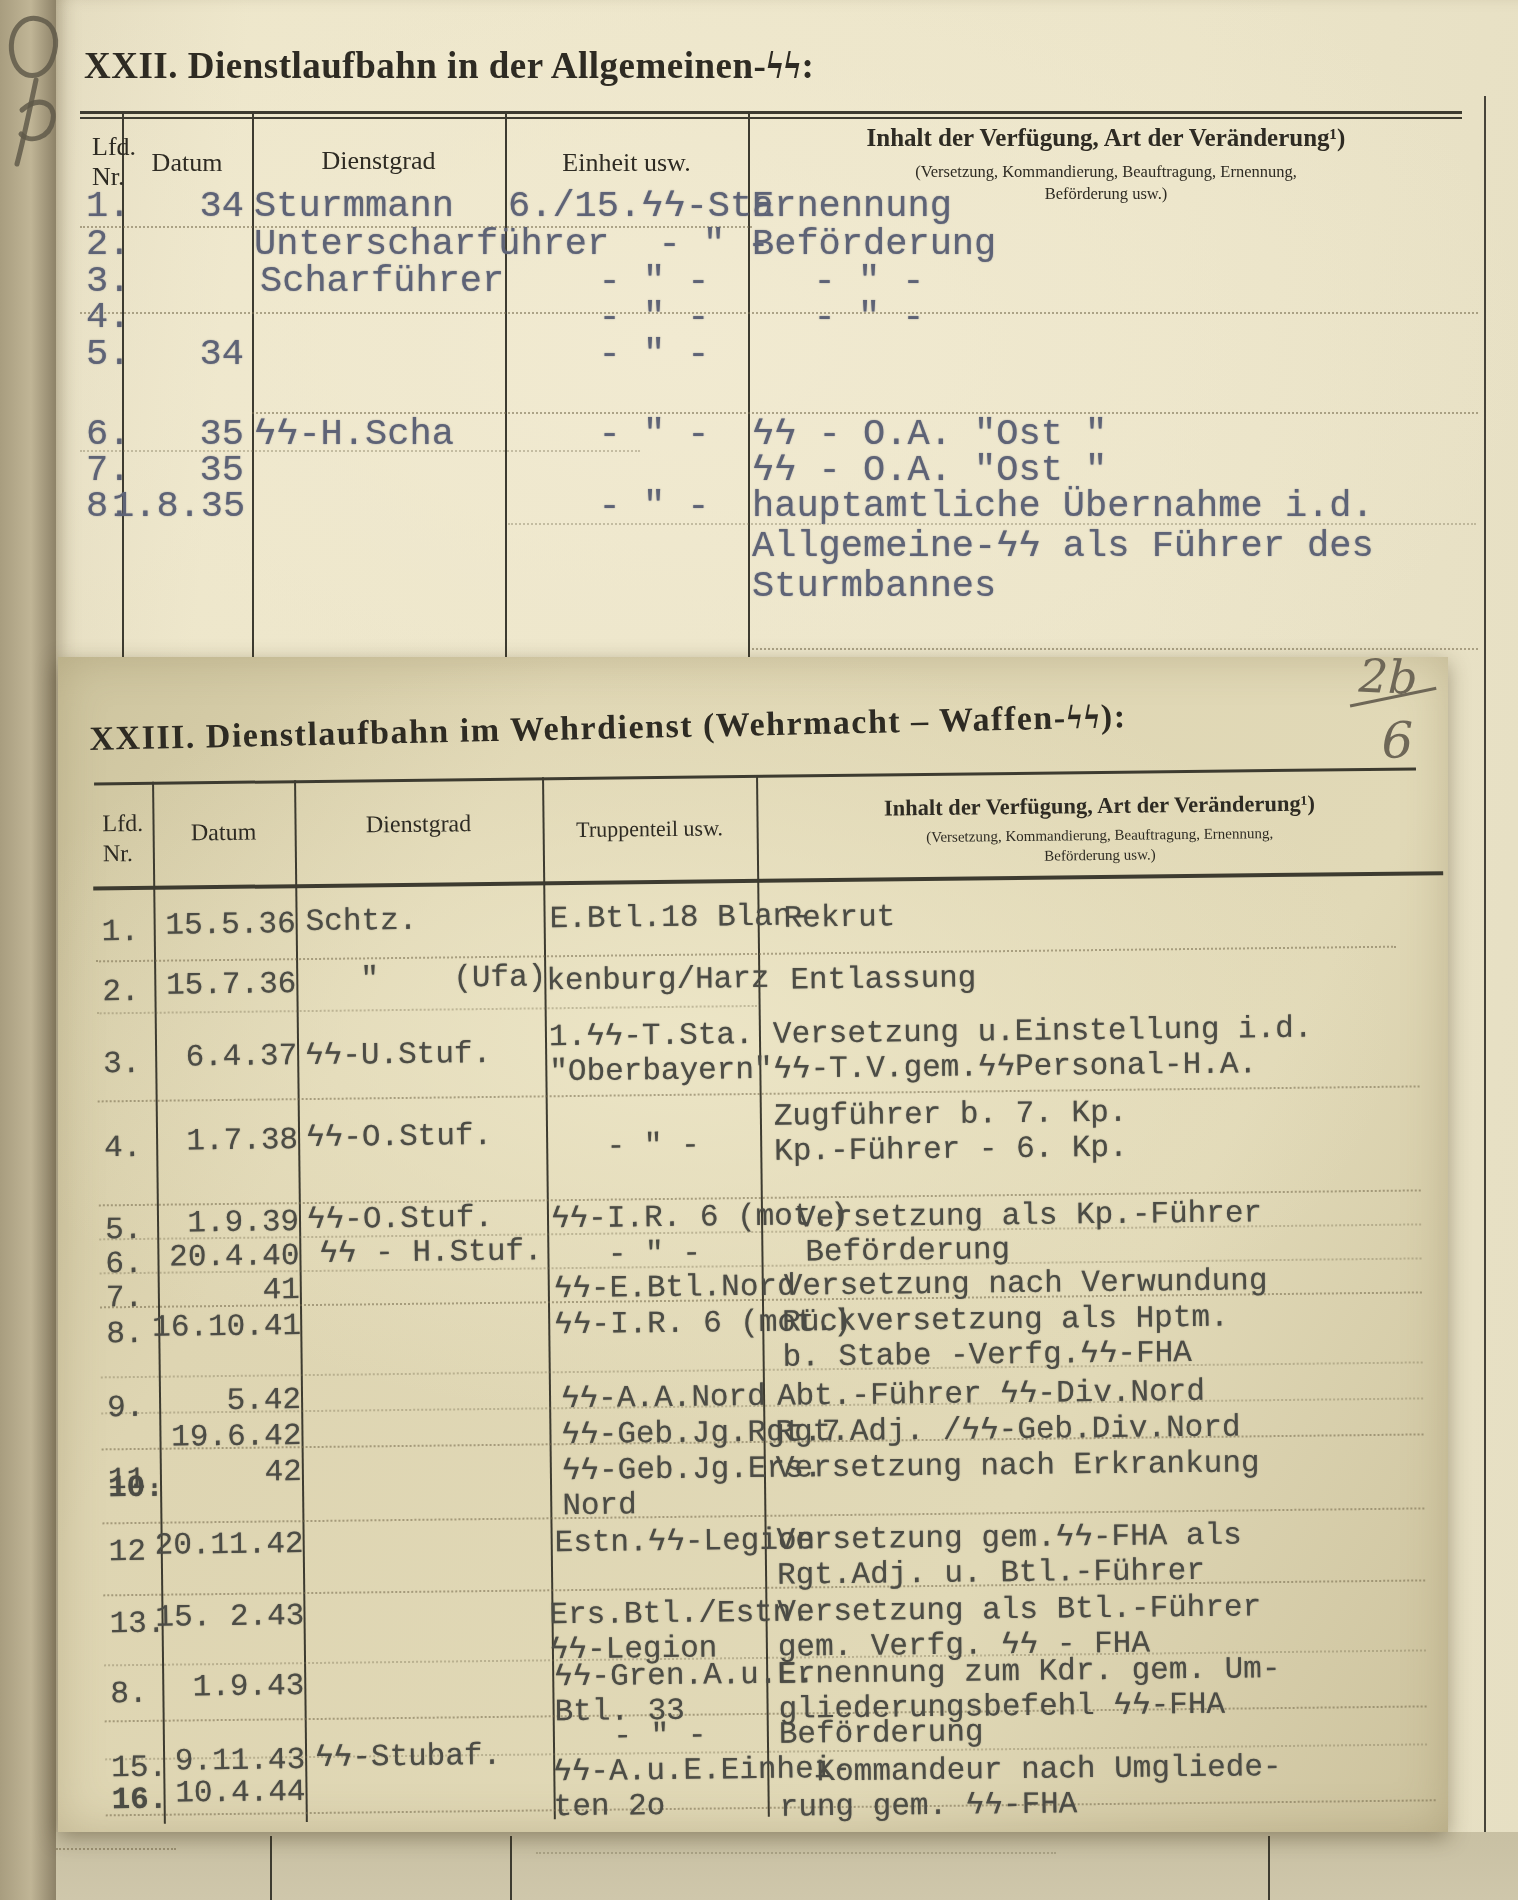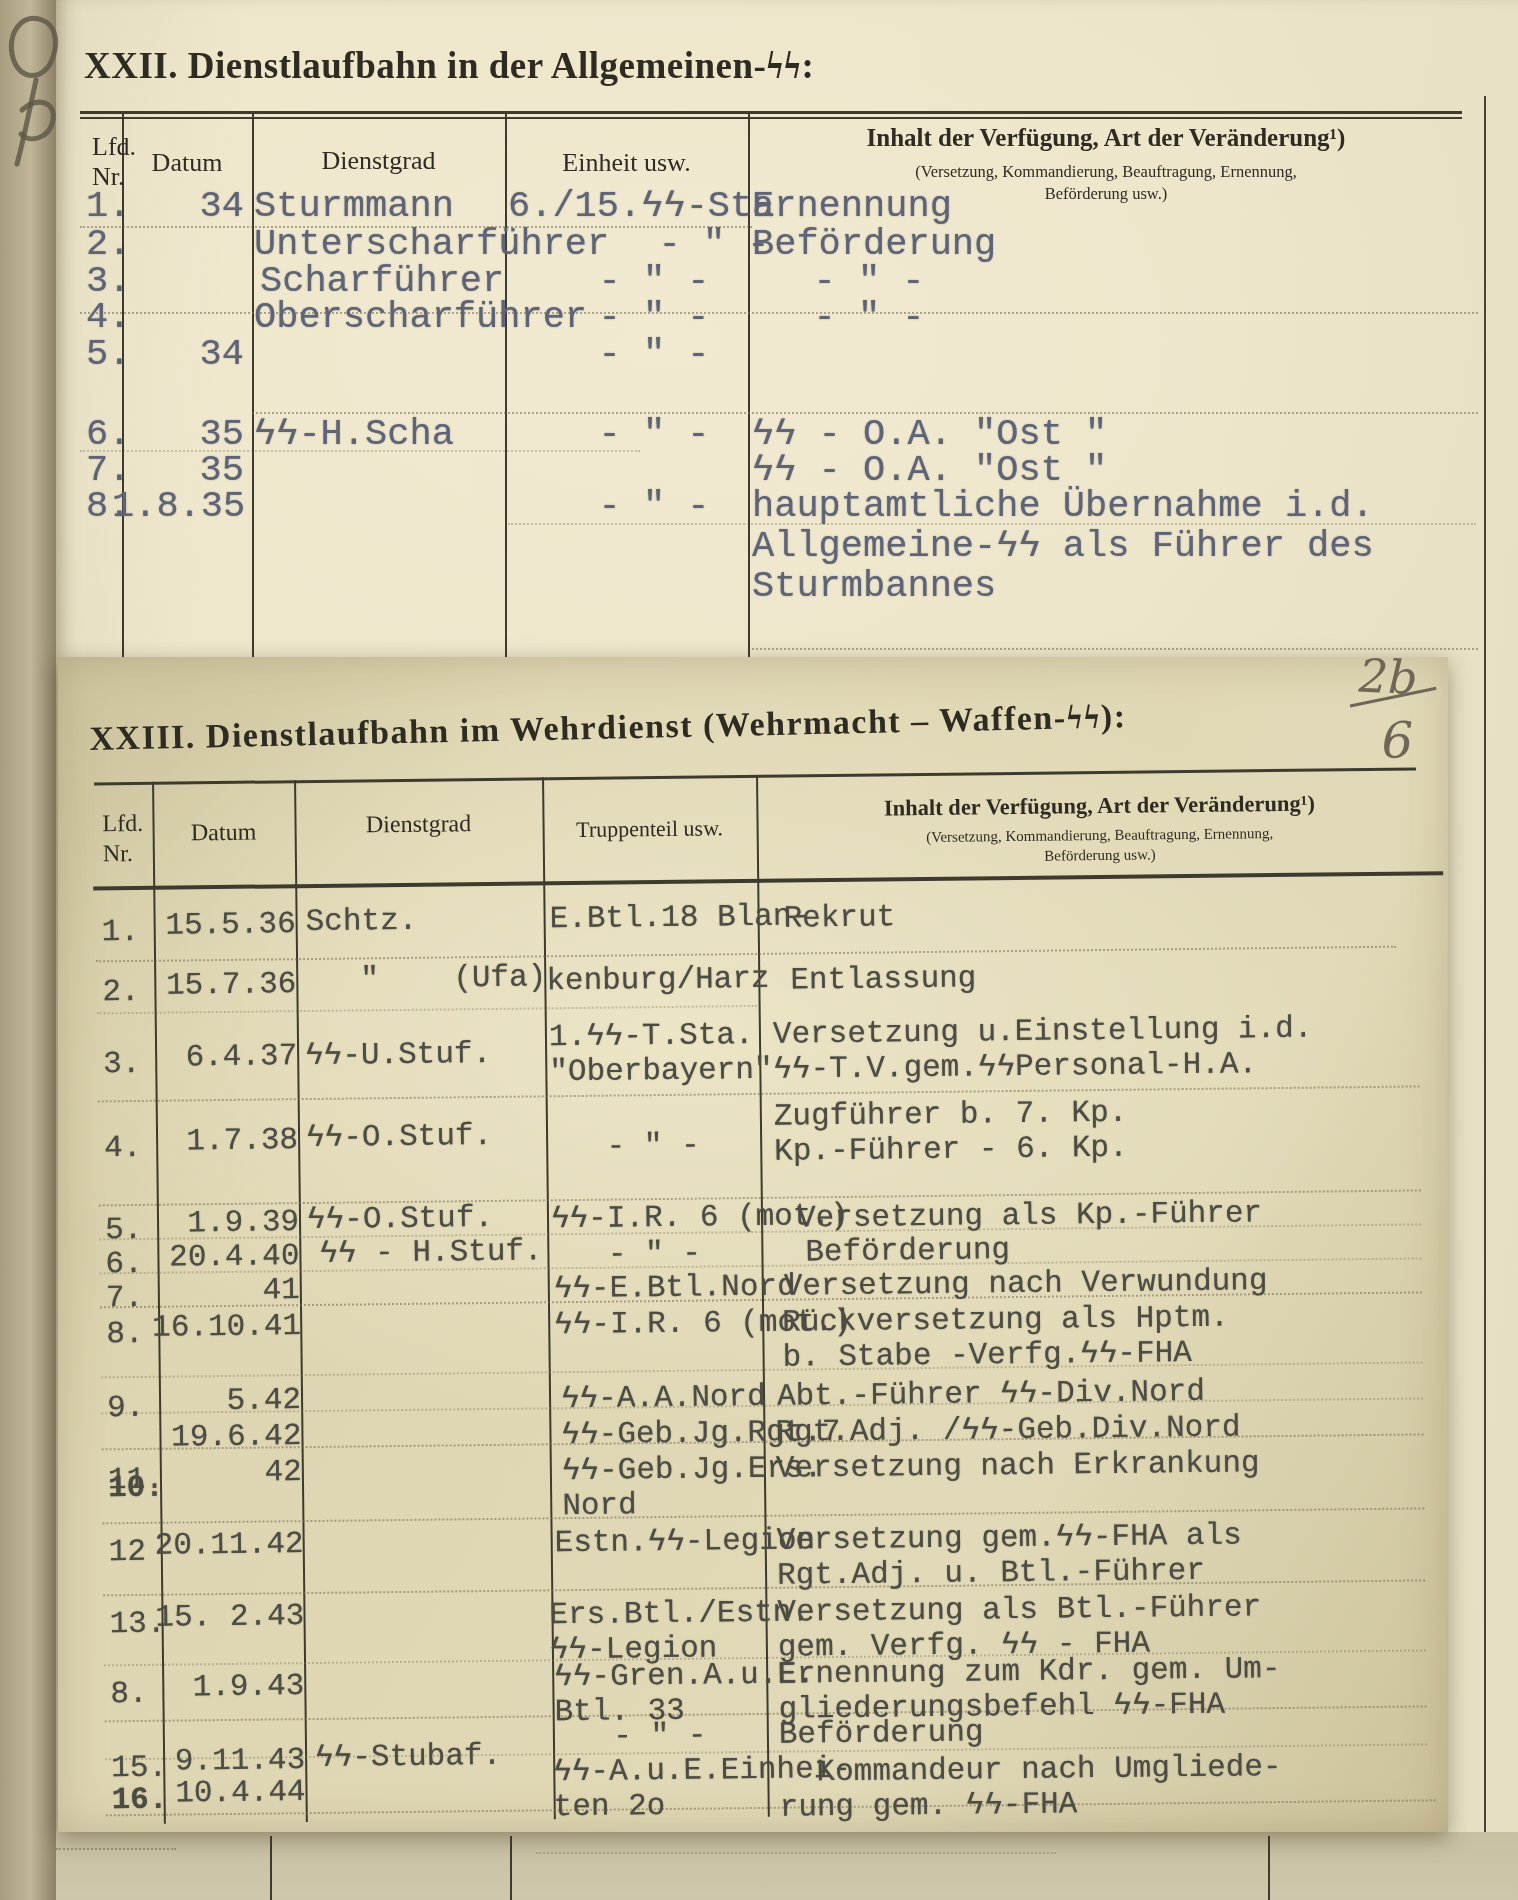--- a/index.html
+++ b/index.html
@@ -109,21 +109,20 @@
   <span class="tw1" style="left:198px;top:224px;">Unterscharführer</span>
   <span class="tw1 ctr" style="left:560px;top:224px;width:196px;">- " -</span>
   <span class="tw1" style="left:696px;top:224px;">Beförderung</span>
 
   <span class="tw1" style="left:30px;top:261px;">3.</span>
   <span class="tw1" style="left:198px;top:261px;padding-left:6px;">Scharführer</span>
   <span class="tw1 ctr" style="left:500px;top:261px;width:196px;">- " -</span>
   <span class="tw1 ctr" style="left:708px;top:261px;width:210px;">- " -</span>
 
   <span class="tw1" style="left:30px;top:297px;">4.</span>
-  <span class="tw1" style="left:198px;top:297px;">Oberscharführer</span>
   <span class="tw1 ctr" style="left:500px;top:297px;width:196px;">- " -</span>
   <span class="tw1 ctr" style="left:708px;top:297px;width:210px;">- " -</span>
 
   <span class="tw1" style="left:30px;top:334px;">5.</span>
   <span class="tw1 rgt" style="left:72px;top:334px;width:116px;">34</span>
   <span class="tw1 ctr" style="left:500px;top:334px;width:196px;">- " -</span>
 
   <span class="tw1" style="left:30px;top:414px;">6.</span>
   <span class="tw1 rgt" style="left:72px;top:414px;width:116px;">35</span>
   <span class="tw1" style="left:198px;top:414px;">ϟϟ-H.Scha</span>

